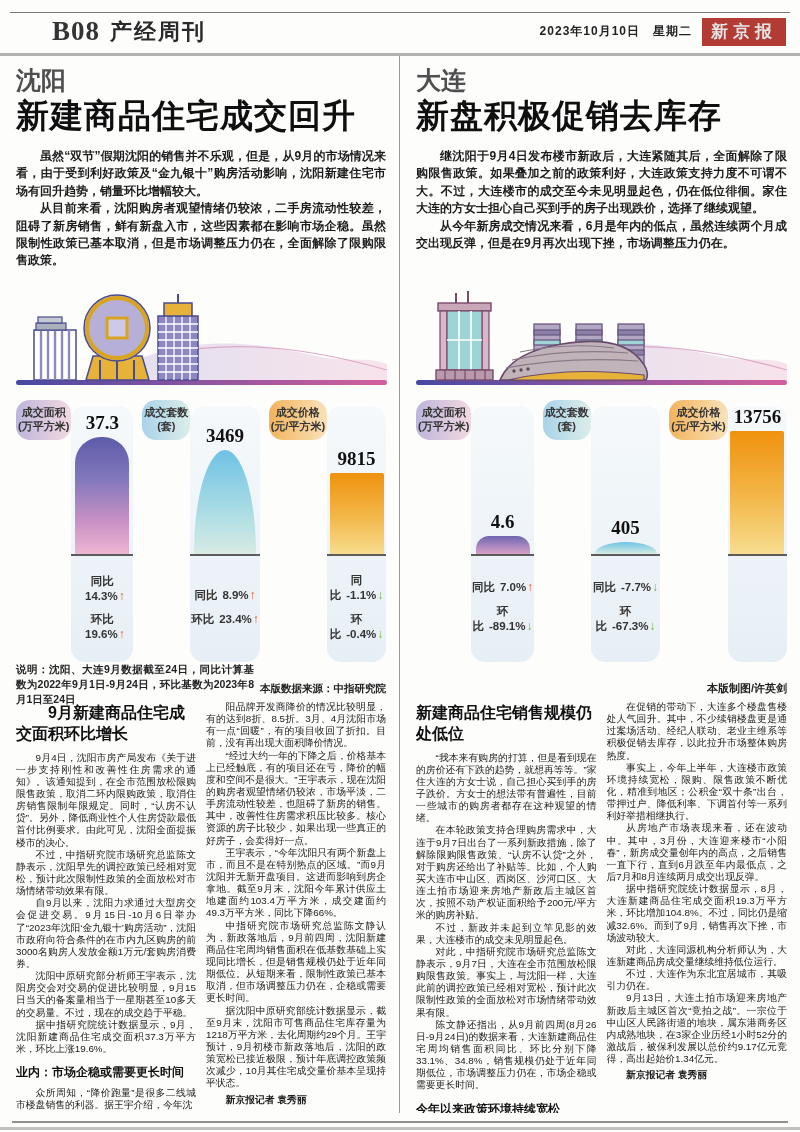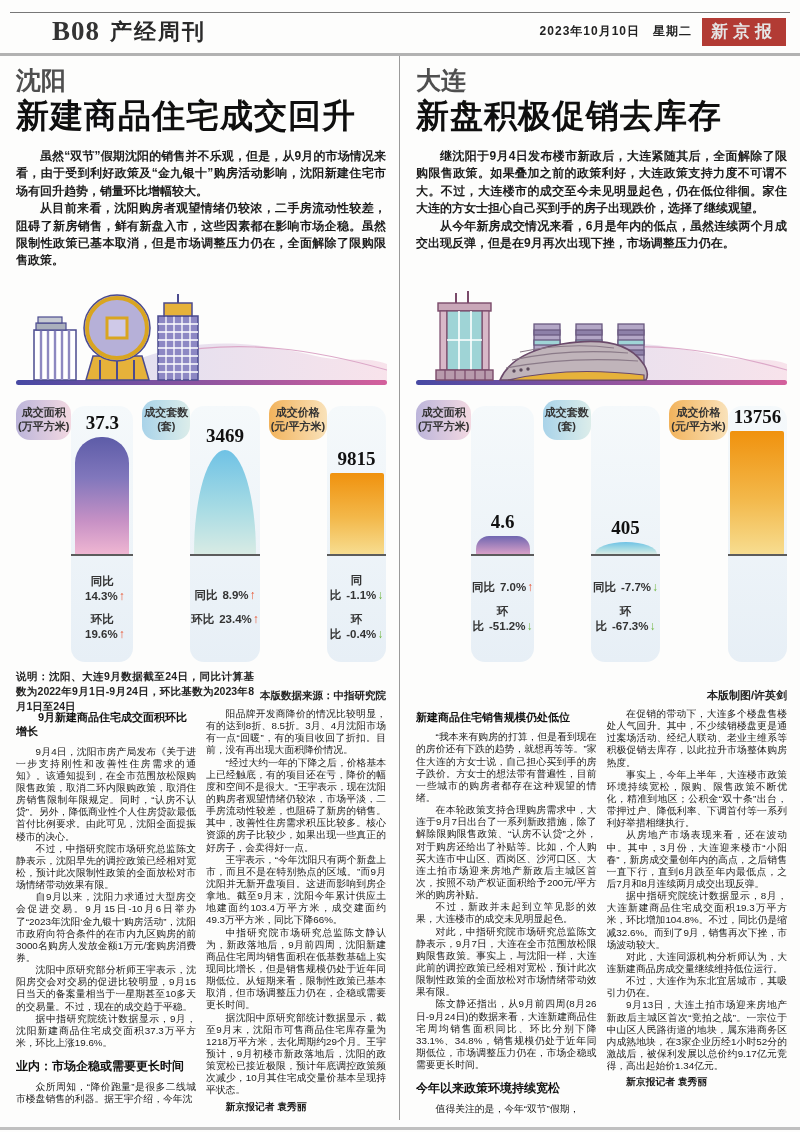--- a/index.html
+++ b/index.html
@@ -44,29 +44,29 @@
   .sh-rounded.small { border-radius:13px 13px 0 0; background:linear-gradient(180deg,#6f66b0,#d8a0c8); }
   .sh-bell { width:62px; border-radius:50% 50% 0 0 / 100% 100% 0 0; background:linear-gradient(180deg,#6fc2e5 0%,#a6dbe4 55%,#d8ebe4 100%); }
   .sh-bar { background:linear-gradient(180deg,#f0920e 0%,#f3b84a 55%,#f7dd90 100%); border-radius:2px 2px 0 0; }
   .stat-rows { flex:1; display:flex; flex-direction:column; justify-content:center; gap:9px; padding:4px 0 8px; }
   .srow { text-align:center; font-size:11.5px; font-weight:bold; color:#333; }
   .srow .sval { margin-left:5px; }
   .arrow { font-weight:bold; margin-left:1px; font-size:12px; }
   .arrow.dir-up::after { content:"↑"; color:#e8532f; }
   .arrow.dir-down::after { content:"↓"; color:#6fb63f; }
   
-  .meta { height:34px; margin-top:7px; display:flex; align-items:flex-start; }
+  .meta { height:34px; display:flex; align-items:flex-start; }
   .note { font-size:10.5px; font-weight:bold; color:#222; line-height:1.45; text-align:justify; flex:1; }
   .source { font-size:10.5px; font-weight:bold; color:#222; white-space:nowrap; align-self:flex-end; margin-left:6px; }
   .credit { width:100%; text-align:right; font-size:11px; font-weight:bold; color:#222; align-self:flex-end; }
   
   .bodycols { display:flex; gap:10px; height:412px; overflow:hidden; margin-top:5px; }
   .bcol { flex:1; min-width:0; overflow:hidden; }
   .bcol p { font-size:9.8px; line-height:1.24; text-indent:2em; text-align:justify; color:#1a1a1a; }
-  .bhead { font-size:11px; font-weight:bold; color:#111; line-height:1.3; margin:2px 0 7px; }
+  .bhead { font-size:16px; font-weight:bold; color:#111; line-height:1.3; margin:2px 0 7px; }
   .bhead.indent { text-indent:2em; }
   .bsub { font-size:12px; font-weight:bold; color:#111; margin:9px 0 6px; }
   .byline { text-align:right; font-size:10px; font-weight:bold; color:#111; margin-top:4px; text-indent:0; }
   
   .footer { border-top:2px solid #8f8f8f; margin:8px 12px 0; padding:7px 2px 0; font-size:11.5px; font-weight:bold; color:#9c4437; letter-spacing:1px; }
   .bottom-line { position:absolute; left:0; right:0; bottom:2px; height:3px; background:#c0c0c0; }
 </style>
 </head>
 <body>
 
@@ -277,21 +277,21 @@
           </div>
           <div class="stat-body">
             <div class="chart-area">
               <div class="shape-stack">
                 <div class="stat-value">4.6</div>
                 <div class="shape sh-rounded small" style="height: 12%;"></div>
               </div>
             </div>
             <div class="stat-rows">
               <div class="srow"><span>同比</span><span class="sval">7.0%</span><span class="arrow dir-up"></span></div>
-              <div class="srow"><span>环比</span><span class="sval">-51.2%</span><span class="arrow dir-down"></span></div>
+              <div class="srow"><span>环比</span><span class="sval">-89.1%</span><span class="arrow dir-down"></span></div>
             </div>
           </div>
         </div>
         <div class="stat-col">
           <div class="stat-head g-blue">
             <div>成交套数</div>
             <div>(套)</div>
           </div>
           <div class="stat-body">
             <div class="chart-area">

